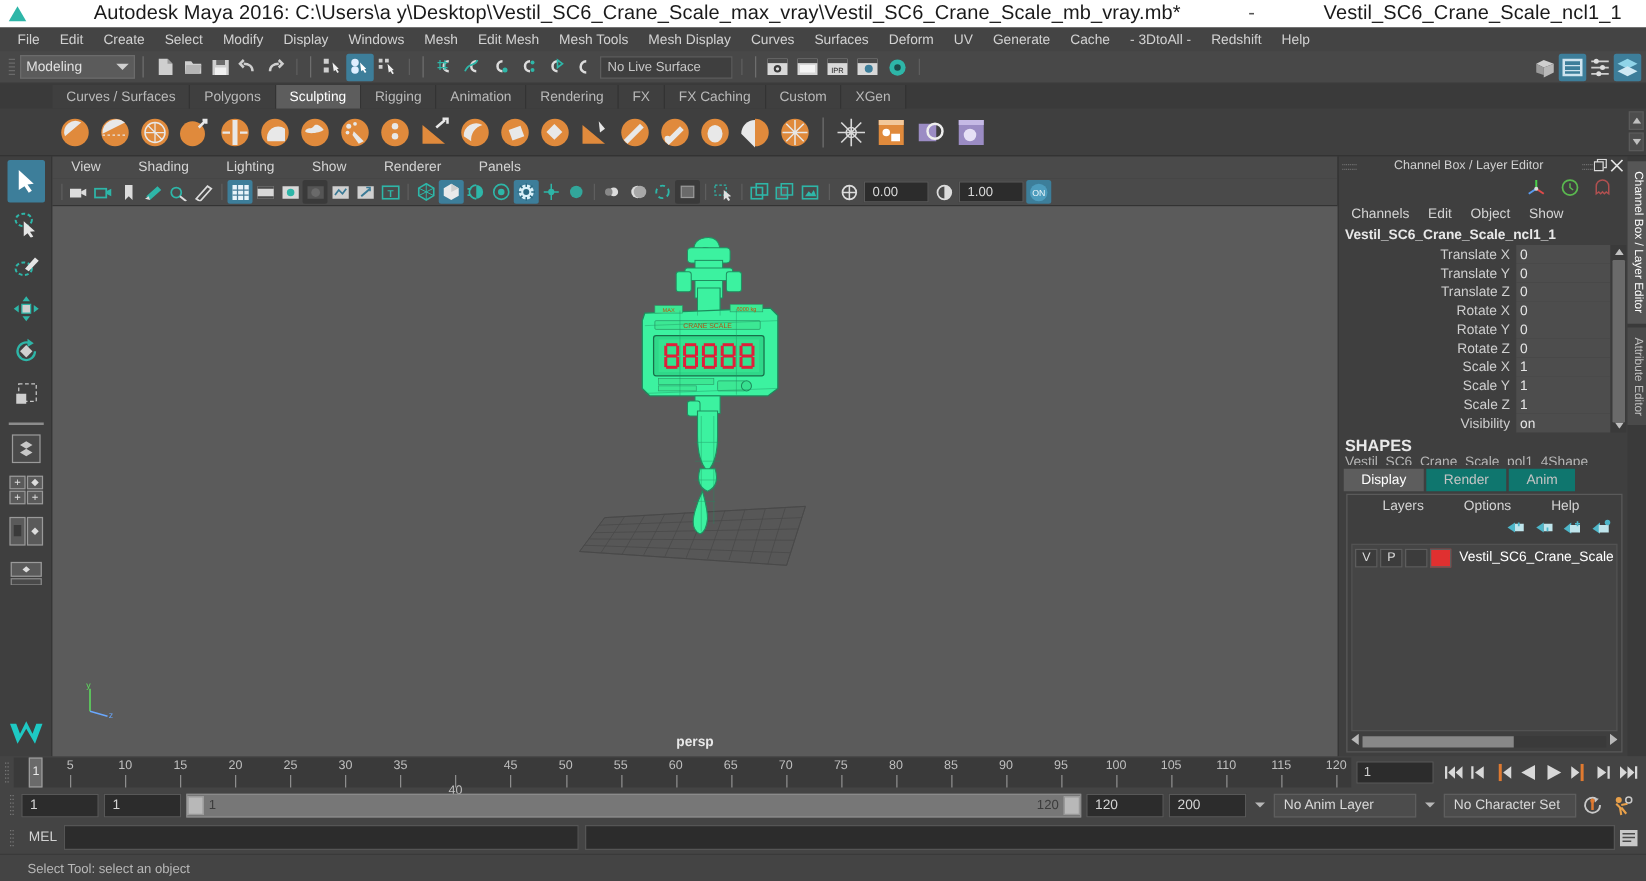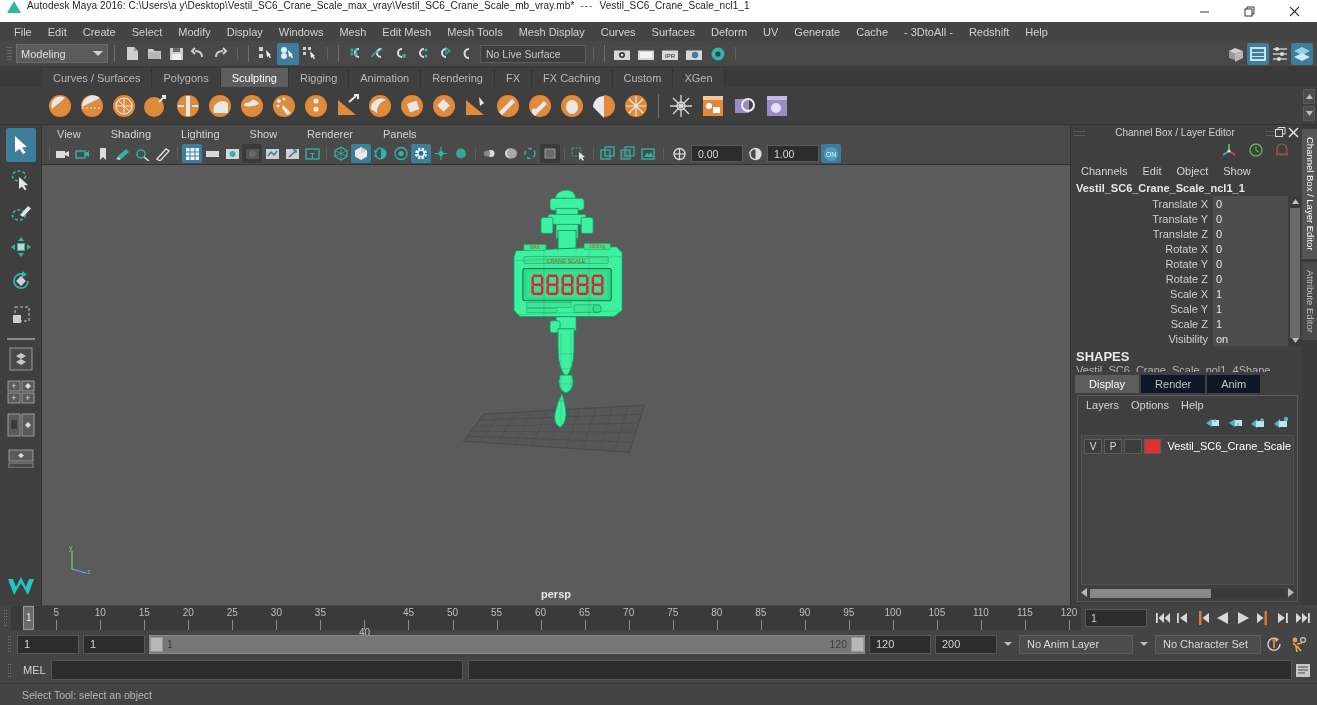--- a/index.html
+++ b/index.html
@@ -10,22 +10,23 @@
     font-size: 11px;
     color: #c8c8c8;
     overflow: hidden;
     -webkit-font-smoothing: antialiased;
   }
   .app { width: 1317px; height: 705px; display: flex; flex-direction: column; position: relative; }
 
   
   .titlebar {
     height: 22px; background: #ffffff; color: #1a1a1a;
-    display: flex; flex: 0 0 22px;
-    font-size: 10px;
+    display: flex; align-items: center; flex: 0 0 22px;
+    font-size: 16px;
+    gap: 48px;
   }
   .title-logo { width: 14px; height: 14px; margin: 0 6px 0 7px; flex: 0 0 14px; position: relative; }
   .title-logo .glyph {
     width: 0; height: 0; border-left: 7px solid transparent; border-right: 7px solid transparent;
     border-bottom: 12px solid #2eb6a8; margin-top: 1px;
   }
   .title-text { white-space: nowrap; letter-spacing: 0.1px; }
   .title-sep { margin: 0 6px; color: #555; letter-spacing: 1px; }
   .title-spacer { flex: 1; }
   .win-btns { display: flex; align-items: center; height: 22px; }
@@ -168,25 +169,25 @@
   .cbrow { height: 15px; display: flex; align-items: center; font-size: 11px; }
   .cbrow .lbl { width: 142px; text-align: right; padding-right: 5px; color: #cfcfcf; }
   .cbrow .val { flex: 1; background: #4d4d4d; height: 15px; display: flex; align-items: center; padding-left: 3px; color: #e6e6e6; margin-right: 14px; }
   .cbscroll { position: absolute; right: 1px; top: 0; bottom: 0; width: 12px; background: #3a3a3a; }
   .cbscroll .thumb { position: absolute; left: 1px; right: 1px; top: 12px; height: 130px; background: #6a6a6a; border-radius: 1px; }
   .cbscroll .ar { position: absolute; left: 0; right: 0; height: 11px; display: flex; align-items: center; justify-content: center; }
   .shapes-lbl { font-size: 13px; font-weight: bold; color: #e8e8e8; padding: 3px 0 0 5px; }
   .shapes-sub { font-size: 11px; color: #b5b5b5; padding-left: 5px; overflow: hidden; height: 8px; }
 
   .layertabs { display: flex; height: 18px; margin-top: 3px; padding-left: 4px; }
-  .ltab { padding: 0 14px; display: flex; align-items: center; font-size: 11px; background: #0f172a; color: #c4c4c4; margin-right: 2px; }
+  .ltab { padding: 0 14px; display: flex; align-items: center; font-size: 11px; background: #0f766e; color: #c4c4c4; margin-right: 2px; }
   .ltab.active { background: #5d5d5d; color: #ffffff; }
   .layerbox { margin: 2px 4px 3px 6px; border: 1px solid #5a5a5a; flex: 1; display: flex; flex-direction: column; min-height: 0; }
   .layermenus { height: 17px; display: flex; align-items: center; gap: 2px; padding-left: 3px; }
-  .layermenus span { font-size: 11px; padding: 1px 5px; color: #d4d4d4; }
+  .layermenus span { font-size: 11px; padding: 1px 5px; color: #d4d4d4; margin-left: 20px; }
   .layerbtns { height: 20px; display: flex; align-items: center; justify-content: flex-end; gap: 7px; padding-right: 8px; }
   .layerlist { flex: 1; background: #454545; margin: 2px 3px; border: 1px solid #525252; position: relative; min-height: 0; }
   .layerrow { height: 18px; display: flex; align-items: center; gap: 2px; padding: 2px 2px 0 2px; }
   .lchk { width: 20px; height: 15px; background: #3c3c3c; border: 1px solid #5d5d5d; display: flex; align-items: center; justify-content: center; font-size: 10px; color: #ddd; }
   .lswatch { width: 19px; height: 15px; border: 1px solid #5d5d5d; }
   .lname { font-size: 11px; color: #ffffff; padding-left: 4px; }
   .layerhscroll { height: 12px; margin: 0 3px 2px 3px; display: flex; align-items: center; }
   .lhs-track { flex: 1; height: 9px; background: #3a3a3a; position: relative; margin: 0 2px; }
   .lhs-thumb { position: absolute; left: 0; top: 0; bottom: 0; width: 62%; background: #888888; }
 

